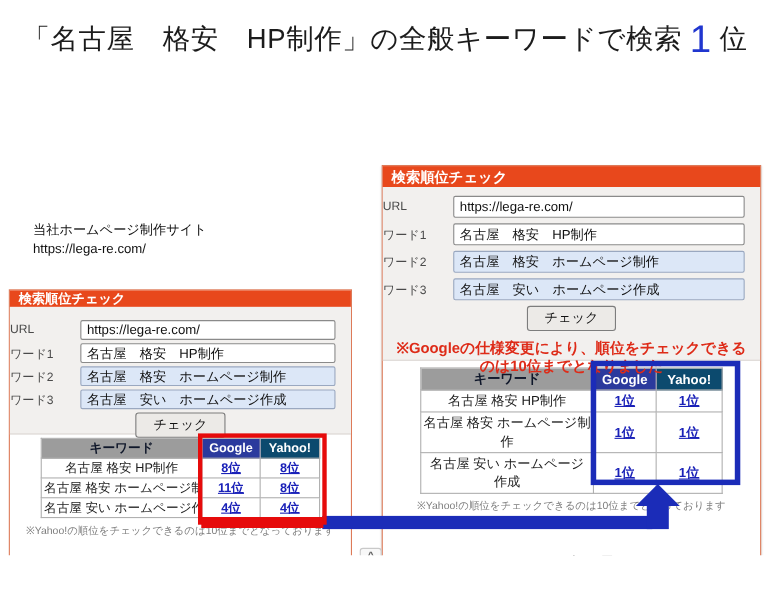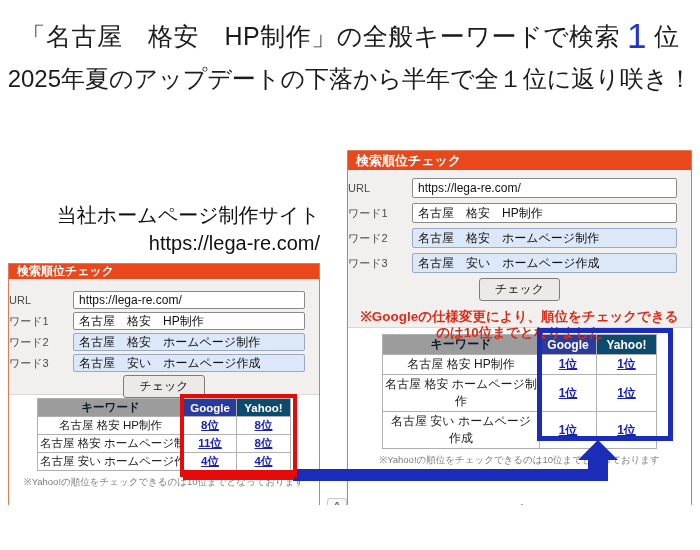--- a/index.html
+++ b/index.html
@@ -6,22 +6,22 @@
   .stage {
     position:relative; width:700px; height:505px; background:#ffffff;
     font-family:"Liberation Sans", sans-serif; overflow:hidden; color:#1c1c1c;
   }
   
   .headline { position:absolute; top:16px; left:0; width:700px; text-align:center; }
   .hl1 { font-size:25px; font-weight:500; letter-spacing:.5px; white-space:nowrap; }
   .hl-rank { font-size:35px; color:#2036cf; font-weight:500; margin:0 7px; vertical-align:-3px; }
   .hl2 { font-size:24px; font-weight:500; margin-top:7px; white-space:nowrap; }
   
-  .intro { position:absolute; top:201px; left:30px; width:290px; text-align:right;
-           font-size:20px; line-height:1.4; color:#111; }
+  .intro { position:absolute; top:201px; left:30px; width:290px; text-align:left;
+           font-size:12px; line-height:1.4; color:#111; }
   
   .panel { position:absolute; background:#fff; border:1px solid #dd7a58; z-index:2; box-sizing:border-box; }
   .panel-left  { left:8px;   top:263px; width:312px; height:279px; }
   .panel-right { left:347px; top:150px; width:345px; height:365px; border-bottom-left-radius:8px;
                  box-shadow:0 1px 2px rgba(0,0,0,.12); }
   .panel-header { background:#e8481c; color:#fff; font-weight:bold; padding:0 8px; }
   .panel-left  .panel-header { font-size:12px; height:15px; line-height:15px; }
   .panel-right .panel-header { font-size:13px; height:19px; line-height:19px; }
   .form-sec { background:#f2f0ee; border-bottom:1px solid #dcd8d4; box-sizing:border-box; }
   .panel-left  .form-sec { height:116px; padding-top:12px; }
@@ -68,21 +68,20 @@
                border:1px solid #c9c9c9; border-radius:3px; color:#666; font-size:11px;
                line-height:15px; text-align:center; z-index:4; font-weight:bold; }
 </style>
 </head>
 <body>
 
 <div class="stage">
 
   <div class="headline">
     <div class="hl1"><span>「名古屋　格安　HP制作」の全般キーワードで検索</span><span class="hl-rank">1</span><span>位</span></div>
-    <div class="hl2">2025年夏のアップデートの下落から半年で全１位に返り咲き！</div>
   </div>
 
   <div class="intro">
     <div>当社ホームページ制作サイト</div>
     <div>https://lega-re.com/</div>
   </div>
 
   <div class="panel panel-left">
     <div class="panel-header">検索順位チェック</div>
     <div class="form-sec">

